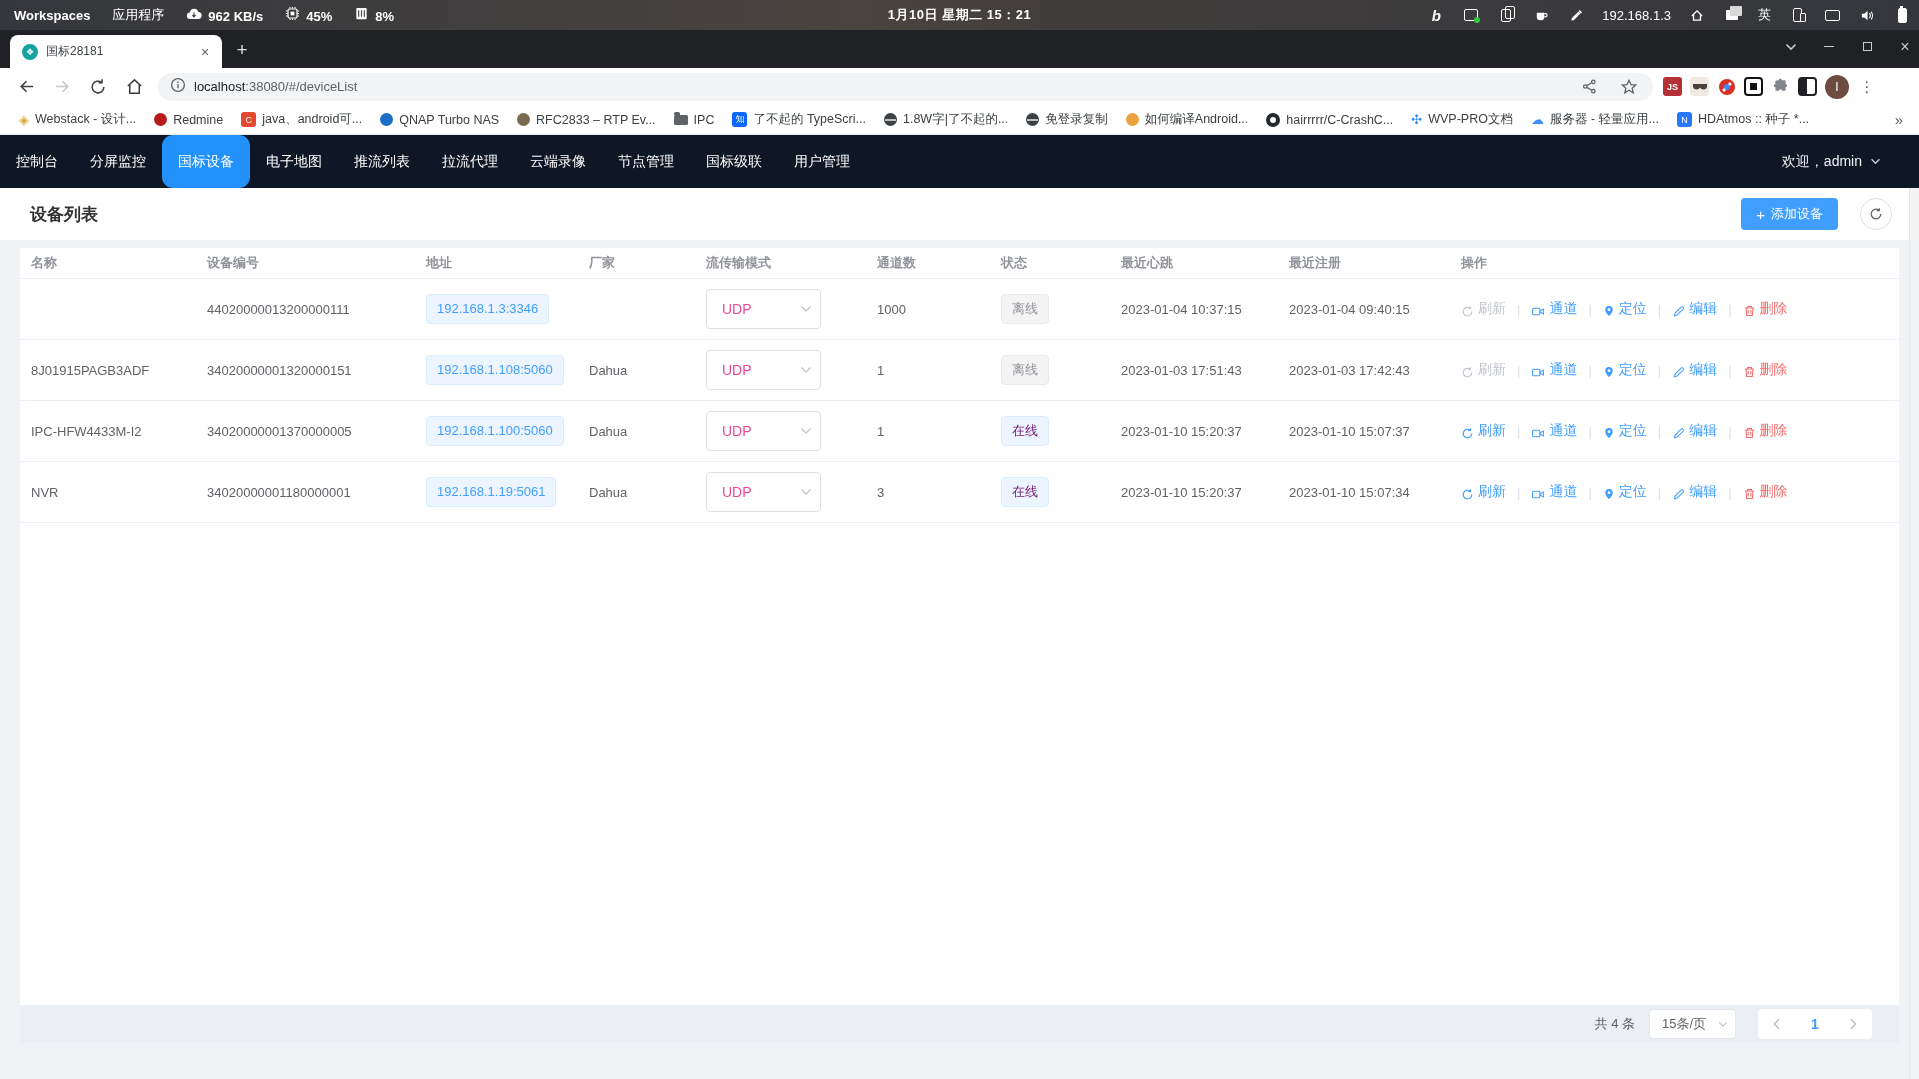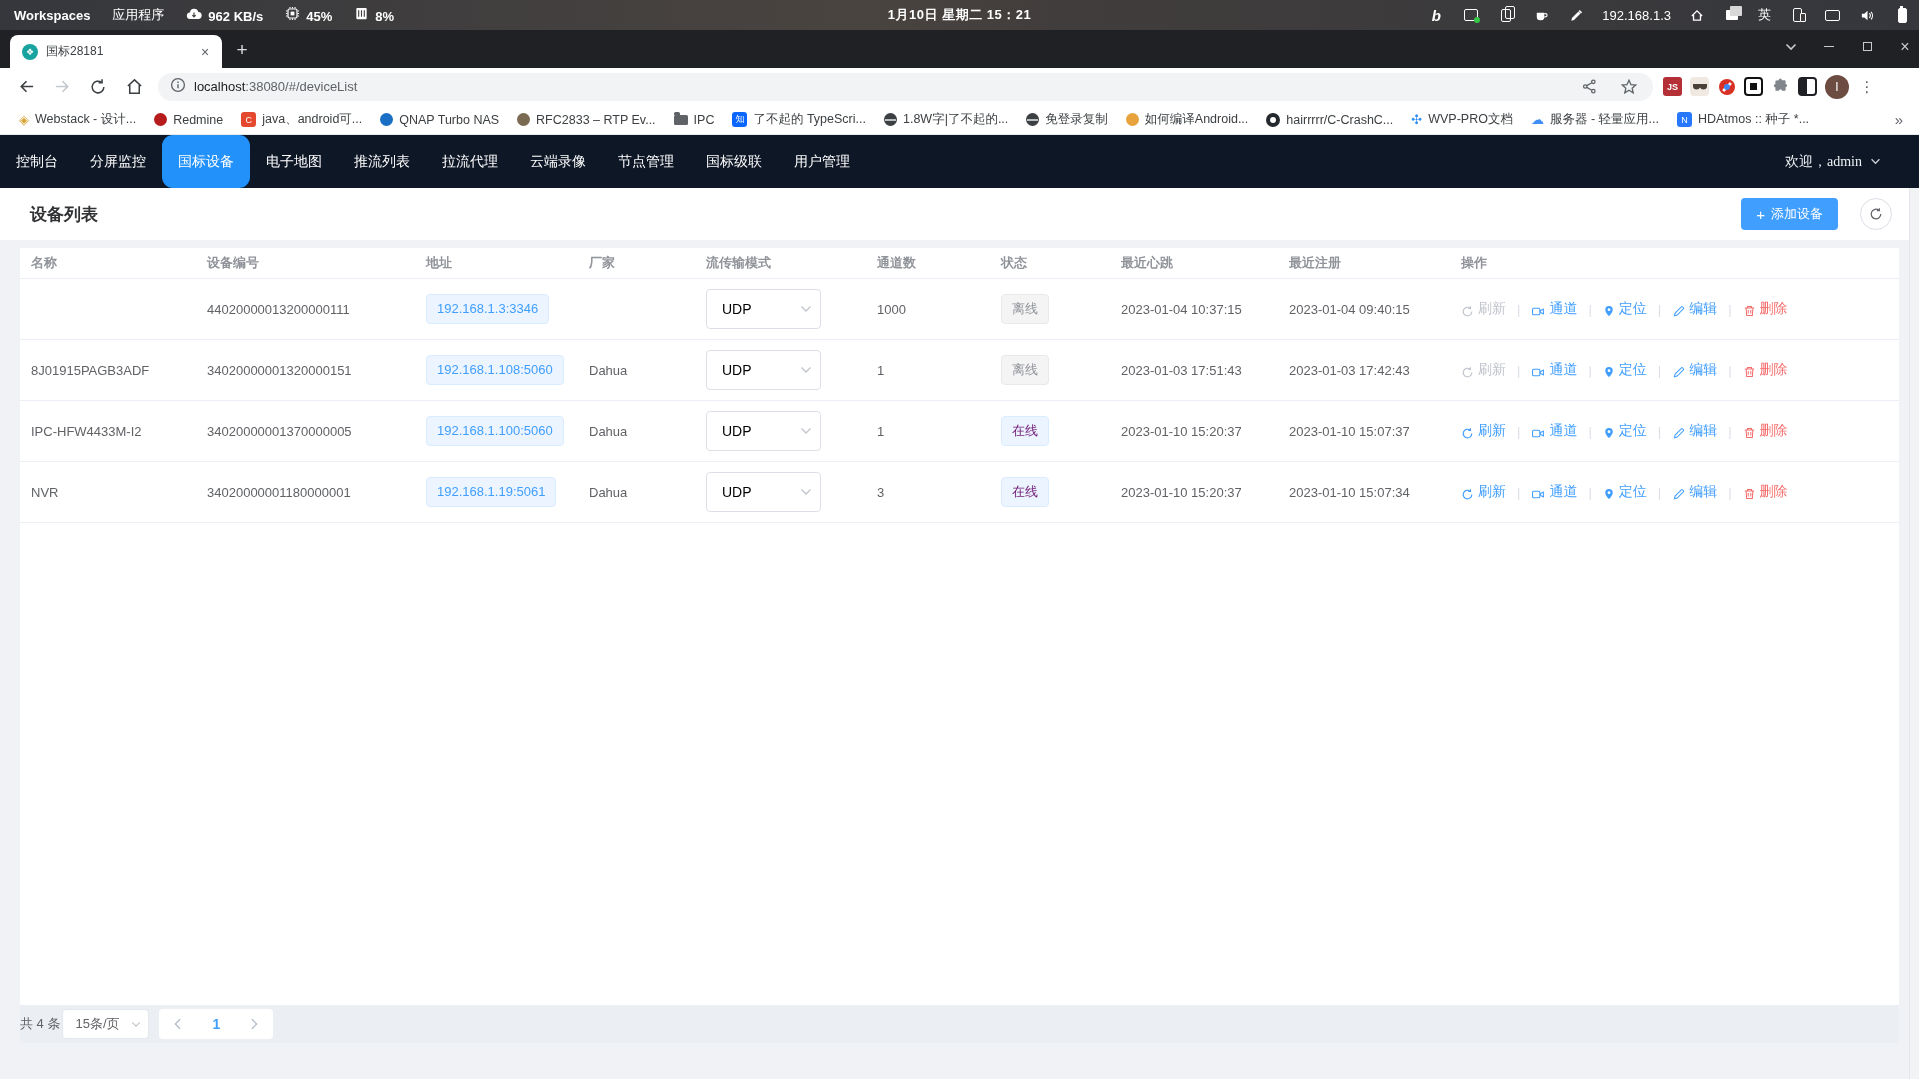--- a/index.html
+++ b/index.html
@@ -63,51 +63,51 @@
   .bm-github { width:14px; height:14px; border-radius:50%; background:#24292e; position:relative; flex:none; }
   .bm-github::before { content:""; position:absolute; left:4px; top:4px; width:6px; height:6px; border-radius:50%; background:#fff; }
   .bm-globe { width:13px; height:13px; border-radius:50%; background:#3c4043; position:relative; flex:none; }
   .bm-globe::before { content:""; position:absolute; left:1px; top:5.5px; width:11px; height:2px; background:#f1f3f4; opacity:.7; }
   .bm-more { margin-left:auto; color:#5f6368; font-size:15px; padding-right:6px; }
 
   
   .navbar { height:53px; background:#0d1726; display:flex; align-items:center; color:#fff; font-size:14px; }
   .nav-item { padding:0 16px; height:53px; display:flex; align-items:center; cursor:pointer; }
   .nav-item.active { background:#2291fa;border-radius:11px; }
-  .nav-welcome { margin-left:auto; margin-right:38px; display:flex; align-items:center; gap:8px; color:#eef1f5; font-size:14px;font-family:Liberation Serif, serif; }
+  .nav-welcome { margin-left:auto; margin-right:38px; display:flex; align-items:center; gap:8px; color:#eef1f5; font-size:14px; }
 
   .page-header { height:52px; background:#fff; display:flex; align-items:center; padding:0 27px 0 30px; }
   .page-title { font-size:17px; font-weight:bold; color:#303133; }
   .header-actions { margin-left:auto; display:flex; align-items:center; gap:22px; }
   .btn-add { height:32px; padding:0 15px; background:#409eff; color:#fff; border:none; border-radius:4px; font-size:13px; display:flex; align-items:center; gap:6px; cursor:pointer; font-family:inherit; }
   .btn-add .plus { font-size:15px; font-weight:normal; }
   .btn-refresh-circle { width:32px; height:32px; border-radius:50%; border:1px solid #dcdfe6; background:#fff; color:#606266; display:flex; align-items:center; justify-content:center; cursor:pointer; }
 
   .page-body { height:839px; padding:8px 20px 0; background:#f0f2f5; }
   .card { height:795px; background:#fff; display:flex; flex-direction:column; }
   .thead, .trow { display:grid; grid-template-columns:176px 219px 163px 117px 171px 124px 120px 168px 172px minmax(0,1fr); align-items:center; }
   .thead { height:31px; border-bottom:1px solid #ebeef5; }
   .thead .th { font-size:13px; color:#909399; font-weight:bold; padding-left:11px; }
   .trow { height:61px; border-bottom:1px solid #ebeef5; }
   .td { font-size:13px; color:#606266; padding-left:11px; white-space:nowrap; overflow:hidden; }
   .tag-addr { display:inline-block; height:30px; line-height:28px; padding:0 10px; background:#ecf5ff; border:1px solid #d9ecff; border-radius:4px; color:#409eff; font-size:13px; }
-  .sel { width:115px; height:40px; border:1px solid #dcdfe6; border-radius:4px; background:#fff; display:inline-flex; align-items:center; padding:0 8px 0 15px; color:#000000; font-size:14px; cursor:pointer; }
+  .sel { width:115px; height:40px; border:1px solid #dcdfe6; border-radius:4px; background:#fff; display:inline-flex; align-items:center; padding:0 8px 0 15px; color:#ec4899; font-size:14px; cursor:pointer; }
   .sel .sel-chev { margin-left:auto; color:#c0c4cc; display:flex; }
   .tag-status { display:inline-block; height:30px; line-height:28px; padding:0 10px; border-radius:4px; font-size:13px; }
   .tag-status.offline { background:#f4f4f5; border:1px solid #e9e9eb; color:#909399; }
   .tag-status.online { background:#ecf5ff; border:1px solid #d9ecff; color:#701a75; }
   .actions { display:flex; align-items:center; }
   .act { display:inline-flex; align-items:flex-end; gap:4px; font-size:14px; cursor:pointer; white-space:nowrap; }
   .act.blue { color:#409eff; }
   .act.red { color:#f56c6c; }
   .act.disabled { color:#c0c4cc; cursor:default; }
   .act svg { flex:none; }
   .act-sep { color:#dcdfe6; margin:0 11px; font-size:13px; }
   .card-filler { flex:1; background:#fff; }
-  .card-footer { height:38px; background:#ebeef2; display:flex; align-items:center; justify-content:flex-start; padding-right:27px; gap:2px; }
+  .card-footer { height:38px; background:#ebeef2; display:flex; align-items:center; justify-content:flex-end; padding-right:27px; gap:14px; }
   .pg-total { font-size:13px; color:#606266; }
   .pg-size { width:87px; height:30px; background:#fff; border:1px solid #e4e7ed; border-radius:4px; display:flex; align-items:center; padding:0 7px 0 12px; font-size:13px; color:#606266; cursor:pointer; }
   .pg-size .sel-chev { margin-left:auto; color:#c0c4cc; display:flex; }
   .pager { height:30px; background:#fff; border-radius:4px; display:flex; align-items:center; margin-left:8px; }
   .pager .pg-btn { width:37px; height:30px; display:flex; align-items:center; justify-content:center; color:#b4bccc; cursor:pointer; }
   .pager .pg-num { width:40px; text-align:center; font-size:14px; color:#409eff; font-weight:bold; }
 
   .scroll-strip { position:absolute; right:0; top:188px; bottom:0; width:10px; background:#f1f3f5; border-left:1px solid #e4e6e9; }
 </style>
 </head>

